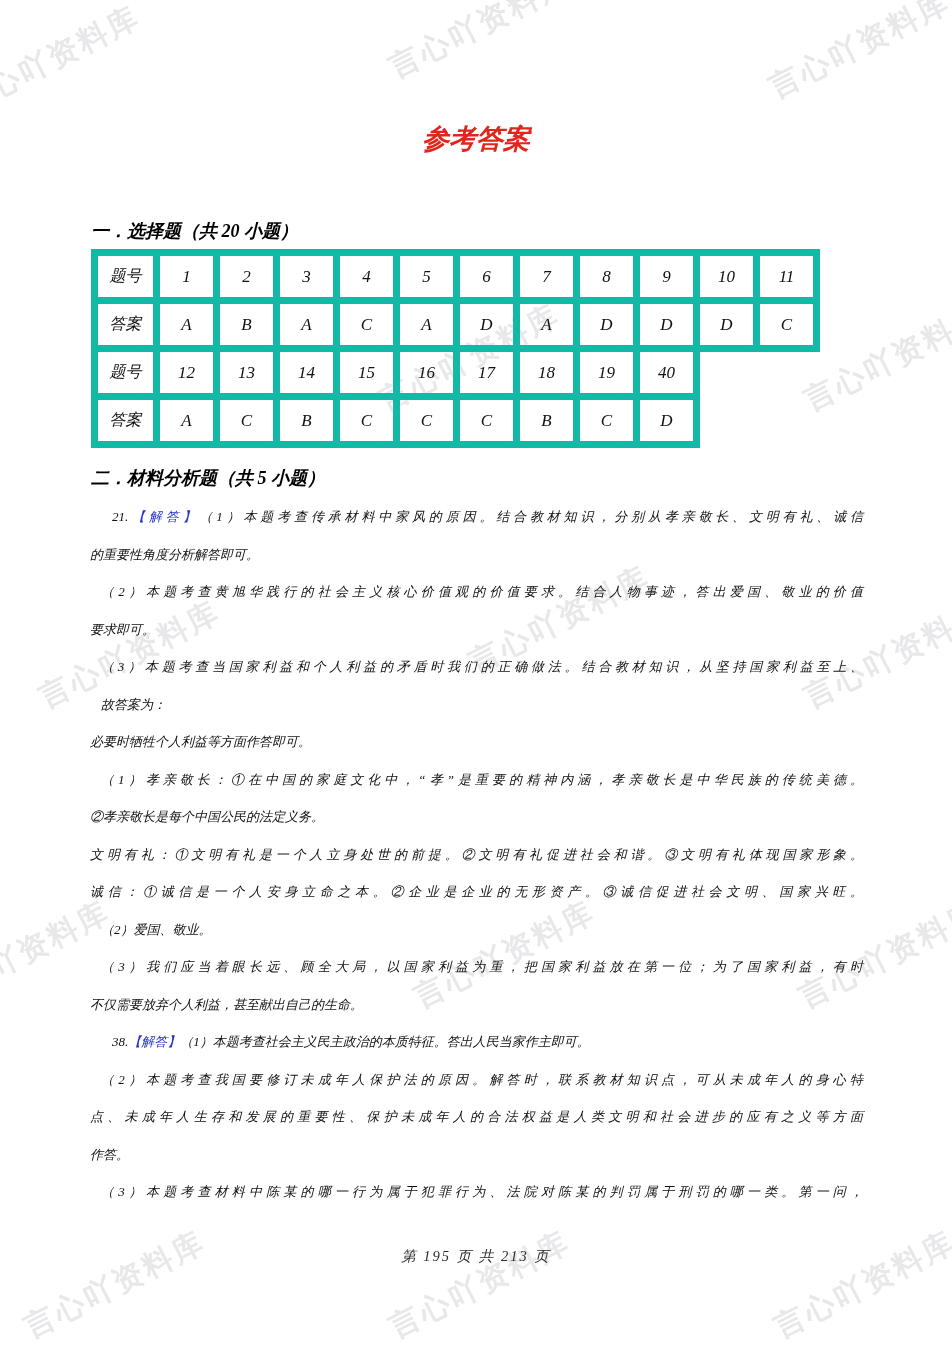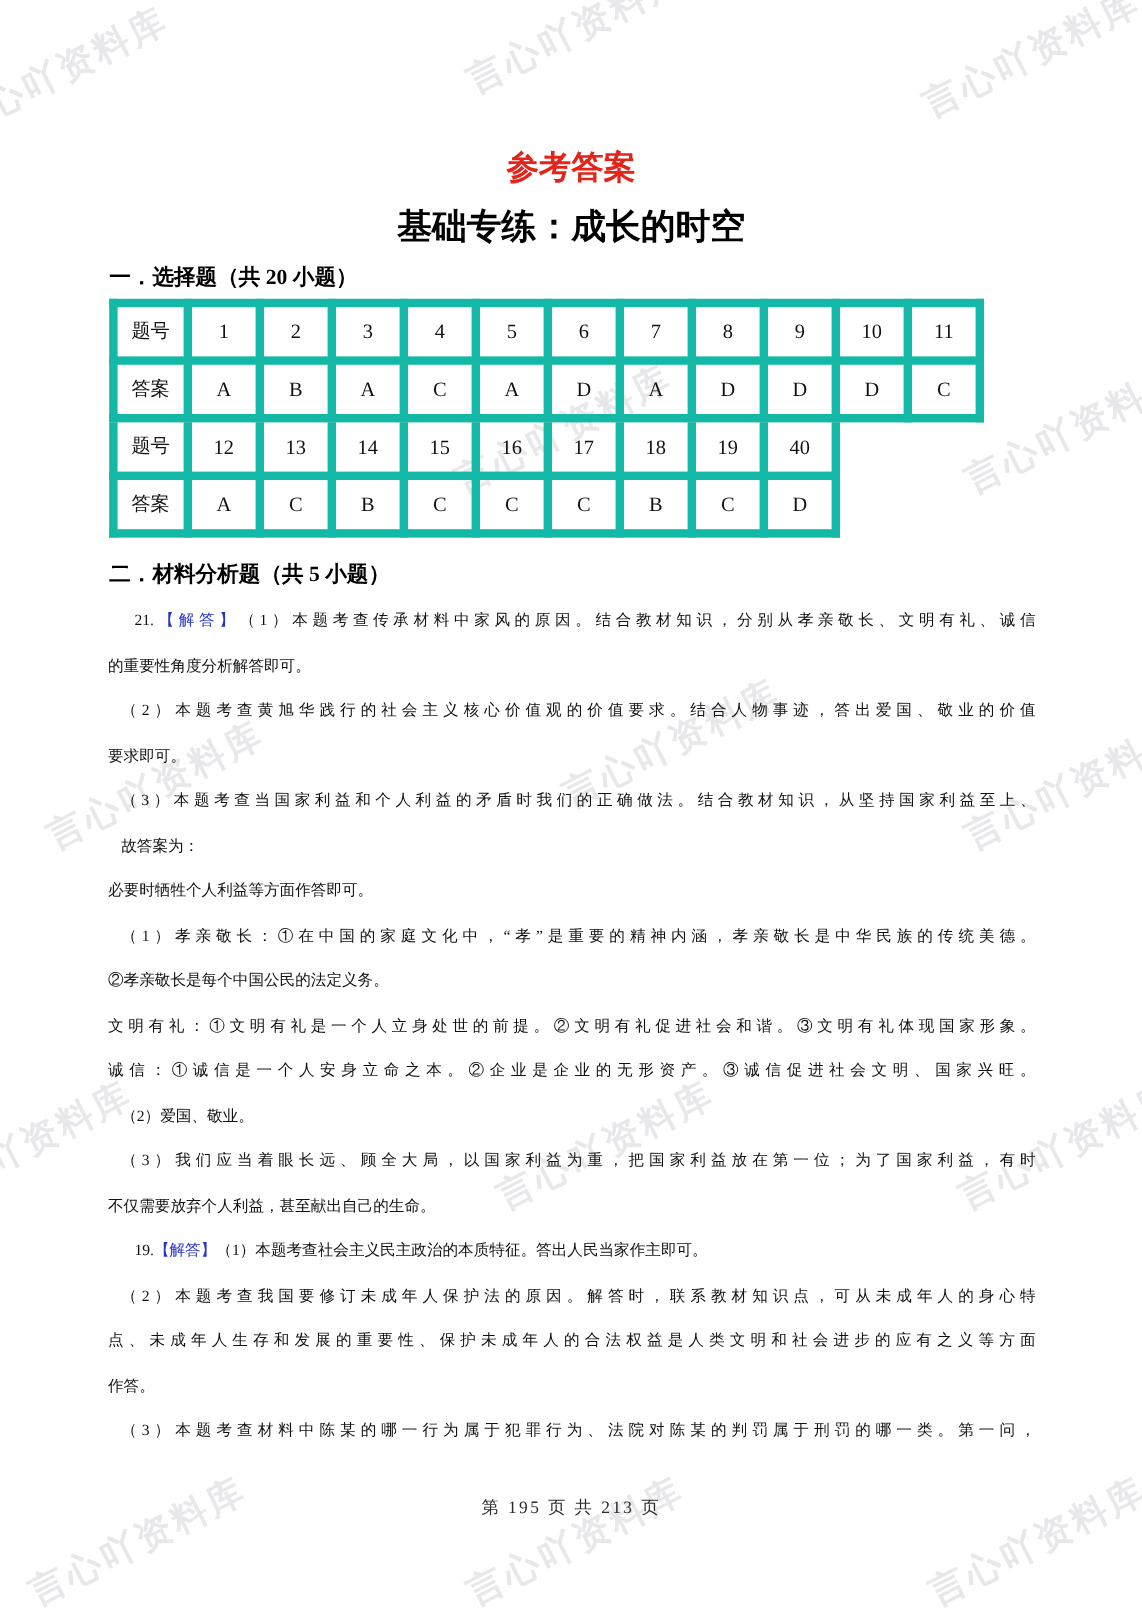--- a/index.html
+++ b/index.html
@@ -19,21 +19,21 @@
     position:absolute;
     white-space:nowrap;
     font-family:"Liberation Sans","DejaVu Sans",sans-serif;
     font-weight:bold;
     font-size:30px;
     letter-spacing:3px;
     color:rgba(148,152,164,0.22);
     transform:translate(-50%,-50%) rotate(-27deg);
   }
 
-  .content{position:absolute;inset:0;z-index:1;}
+  .content{position:absolute;inset:0;z-index:1;font-style:italic;}
 
   .title{
     position:absolute;top:121px;left:0;width:100%;
     text-align:center;
     font-size:27px;font-weight:bold;
     margin:0;
   }
   .subtitle{
     position:absolute;top:169px;left:0;width:100%;
     text-align:center;
@@ -98,21 +98,20 @@
       <div class="wm" style="left: 20px; top: 955px;">言心吖资料库</div>
       <div class="wm" style="left: 505px; top: 955px;">言心吖资料库</div>
       <div class="wm" style="left: 890px; top: 955px;">言心吖资料库</div>
       <div class="wm" style="left: 115px; top: 1285px;">言心吖资料库</div>
       <div class="wm" style="left: 480px; top: 1285px;">言心吖资料库</div>
       <div class="wm" style="left: 865px; top: 1285px;">言心吖资料库</div>
     </div>
 
   <div class="content">
     <h1 class="title" style="color: rgb(227, 36, 27);">参考答案</h1>
-    <h2 class="subtitle">基础专练：成长的时空</h2>
 
     <div class="sec-heading" id="sec1-heading">一．选择题（共 20 小题）</div>
 
     <table class="answers">
       <tbody id="answer-tbody">
           <tr>
             <td class="rowhdr">题号</td>
             <td>1</td>
             <td>2</td>
             <td>3</td>
@@ -176,21 +175,21 @@
         <div class="line ind-paren just">（3）本题考查当国家利益和个人利益的矛盾时我们的正确做法。结合教材知识，从坚持国家利益至上、</div>
         <div class="line ind-paren">故答案为：</div>
         <div class="line ind-flush">必要时牺牲个人利益等方面作答即可。</div>
         <div class="line ind-paren just">（1）孝亲敬长：①在中国的家庭文化中，“孝”是重要的精神内涵，孝亲敬长是中华民族的传统美德。</div>
         <div class="line ind-flush">②孝亲敬长是每个中国公民的法定义务。</div>
         <div class="line ind-flush just">文明有礼：①文明有礼是一个人立身处世的前提。②文明有礼促进社会和谐。③文明有礼体现国家形象。</div>
         <div class="line ind-flush just">诚信：①诚信是一个人安身立命之本。②企业是企业的无形资产。③诚信促进社会文明、国家兴旺。</div>
         <div class="line ind-paren">（2）爱国、敬业。</div>
         <div class="line ind-paren just">（3）我们应当着眼长远、顾全大局，以国家利益为重，把国家利益放在第一位；为了国家利益，有时</div>
         <div class="line ind-flush">不仅需要放弃个人利益，甚至献出自己的生命。</div>
-        <div class="line ind-num"><span>19.</span><span class="tag" style="color: rgb(36, 51, 200);">【解答】</span><span>（1）本题考查社会主义民主政治的本质特征。答出人民当家作主即可。</span></div>
+        <div class="line ind-num"><span>38.</span><span class="tag" style="color: rgb(36, 51, 200);">【解答】</span><span>（1）本题考查社会主义民主政治的本质特征。答出人民当家作主即可。</span></div>
         <div class="line ind-paren just">（2）本题考查我国要修订未成年人保护法的原因。解答时，联系教材知识点，可从未成年人的身心特</div>
         <div class="line ind-flush just">点、未成年人生存和发展的重要性、保护未成年人的合法权益是人类文明和社会进步的应有之义等方面</div>
         <div class="line ind-flush">作答。</div>
         <div class="line ind-paren just">（3）本题考查材料中陈某的哪一行为属于犯罪行为、法院对陈某的判罚属于刑罚的哪一类。第一问，</div>
       </div>
 
     <div class="footer">第 195 页 共 213 页</div>
   </div>
 </div>
 

